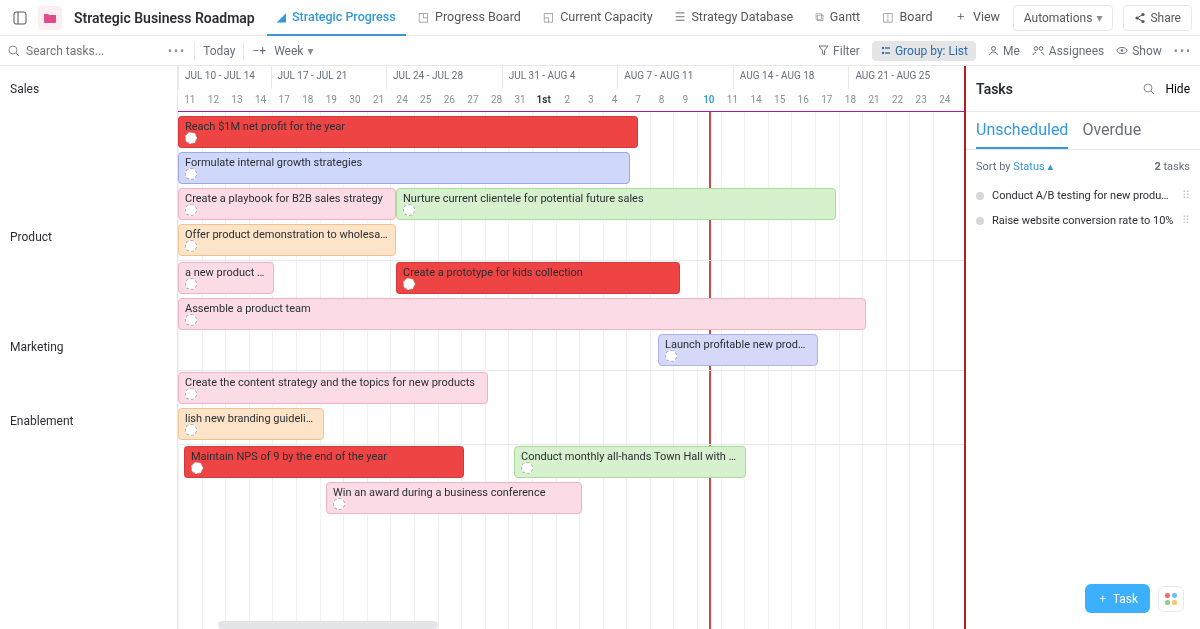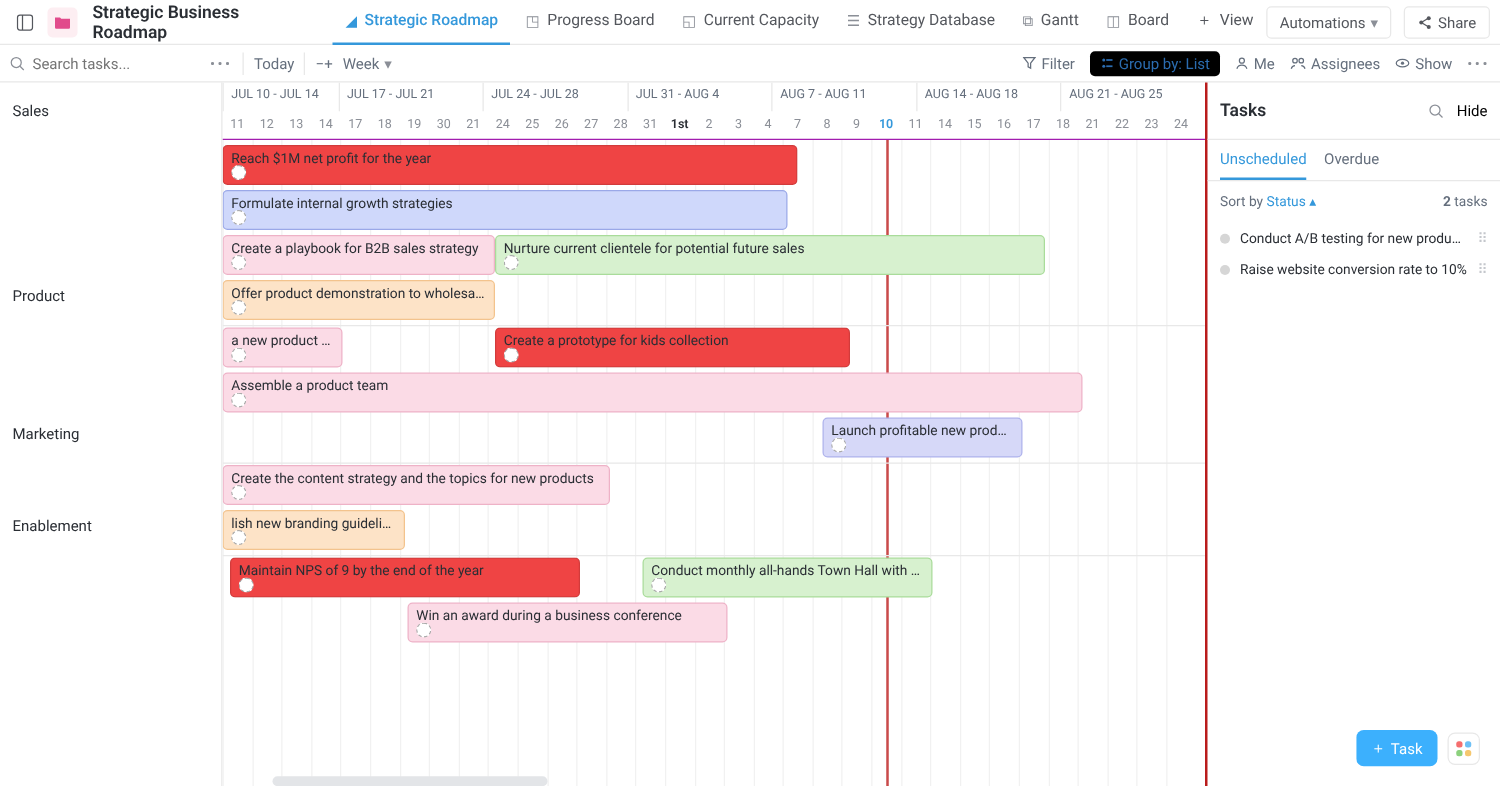--- a/index.html
+++ b/index.html
@@ -22,21 +22,21 @@
 .hdr-right { margin-left: auto; display: flex; align-items: center; gap: 10px; }
 .btn-light { height: 26px; display:flex; align-items:center; gap:4px; padding:0 10px; border:1px solid #e8e8e8; border-radius:4px; color:#54575d; font-size:12px; cursor:pointer; }
 
 
 .subbar { display: flex; align-items: center; height: 30px; border-bottom: 1px solid #e8e8e8; padding: 0 8px; font-size: 12px; color: #656f7d; }
 .search-wrap { display:flex; align-items:center; gap:6px; width: 160px; }
 .search-wrap input { border:none; outline:none; font-size:12px; width:110px; }
 .subbar .sep { width:1px; height:18px; background:#e8e8e8; margin:0 8px; }
 .sub-right { margin-left:auto; display:flex; align-items:center; gap:12px; }
 .sub-item { display:flex; align-items:center; gap:4px; cursor:pointer; }
-.pill-active { background:#000000; color:#2b6cb0; padding:3px 8px; border-radius:4px; display:flex; align-items:center; gap:4px; }
+.pill-active { background:#e5e5e5; color:#2b6cb0; padding:3px 8px; border-radius:4px; display:flex; align-items:center; gap:4px; }
 
 
 .body { display: flex; height: calc(629px - 36px - 30px); }
 .left-col { width: 178px; border-right: 1px solid #e8e8e8; }
 .left-head { height: 46px; display:flex; align-items:center; justify-content:space-between; padding:0 10px; border-bottom:1px solid #e8e8e8; font-size:13px; }
 .left-head .ricons { display:flex; gap:8px; color:#b0b4bb; }
 .group-label { height: var(--gh, 60px); display:flex; align-items:flex-start; padding: 16px 10px 0 10px; font-size:12px; color:#2a2e34; }
 
 .gantt-col { flex:1; overflow:hidden; position:relative; }
 .time-head { height:46px; border-bottom:1px solid #a21caf; display:flex; flex-direction:column; }
@@ -62,21 +62,21 @@
 .c-pink  { background:#fbdbe6; border-color:#eeb2c7; }
 .c-green { background:#d7f1cf; border-color:#a9dc9a; }
 .c-orange{ background:#fde3c7; border-color:#f3c38d; }
 .c-purple{ background:#d6d8f8; border-color:#aeb2ec; }
 
 
 .right-col { width: 236px; border-left:2px solid #b91c1c; display:flex; flex-direction:column; }
 .rp-head { height:46px; display:flex; align-items:center; justify-content:space-between; padding:0 10px; border-bottom:1px solid #e8e8e8; }
 .rp-head h3 { font-size:14px; font-weight:600; }
 .rp-head .ricons { display:flex; gap:10px; color:#000000; align-items:center; font-size:12px; }
-.rp-tabs { display:flex; gap:14px; padding: 8px 10px 0 10px; font-size:12px; border-bottom:1px solid #e8e8e8; }
+.rp-tabs { display:flex; gap:14px; padding: 8px 10px 0 10px; font-size:16px; border-bottom:1px solid #e8e8e8; }
 .rp-tab { padding-bottom:8px; color:#656f7d; cursor:pointer; }
 .rp-tab.active { color:#3498db; border-bottom:2px solid #3498db; }
 .rp-sort { display:flex; align-items:center; justify-content:space-between; padding:10px; font-size:11px; color:#656f7d; }
 .rp-sort .sfield { color:#3498db; }
 .rp-item { display:flex; align-items:center; padding:6px 10px; gap:8px; font-size:11px; color:#2a2e34; }
 .rp-item .dot { width:8px; height:8px; border-radius:50%; background:#d6d6d6; flex:none; }
 .rp-item .txt { flex:1; white-space:nowrap; overflow:hidden; text-overflow:ellipsis; }
 .rp-item .handle { color:#c4c7cc; font-size:11px; }
 
 
@@ -106,21 +106,21 @@
     <div class="folder-badge">
       <svg width="14" height="12" viewBox="0 0 14 12">
           <path d="M1 2h4l1 1h7v7a1 1 0 0 1-1 1H2a1 1 0 0 1-1-1z" fill="#e14b8b"></path>
         </svg>
     </div>
     <div class="page-title">Strategic Business Roadmap</div>
   </div>
   <div class="tabs" id="view-tabs">
       <div class="tab active">
         <span class="ticon">◢</span>
-        <span>Strategic Roadmap</span>
+        <span>Strategic Progress</span>
       </div>
       <div class="tab">
         <span class="ticon">◳</span>
         <span>Progress Board</span>
       </div>
       <div class="tab">
         <span class="ticon">◱</span>
         <span>Current Capacity</span>
       </div>
       <div class="tab">

